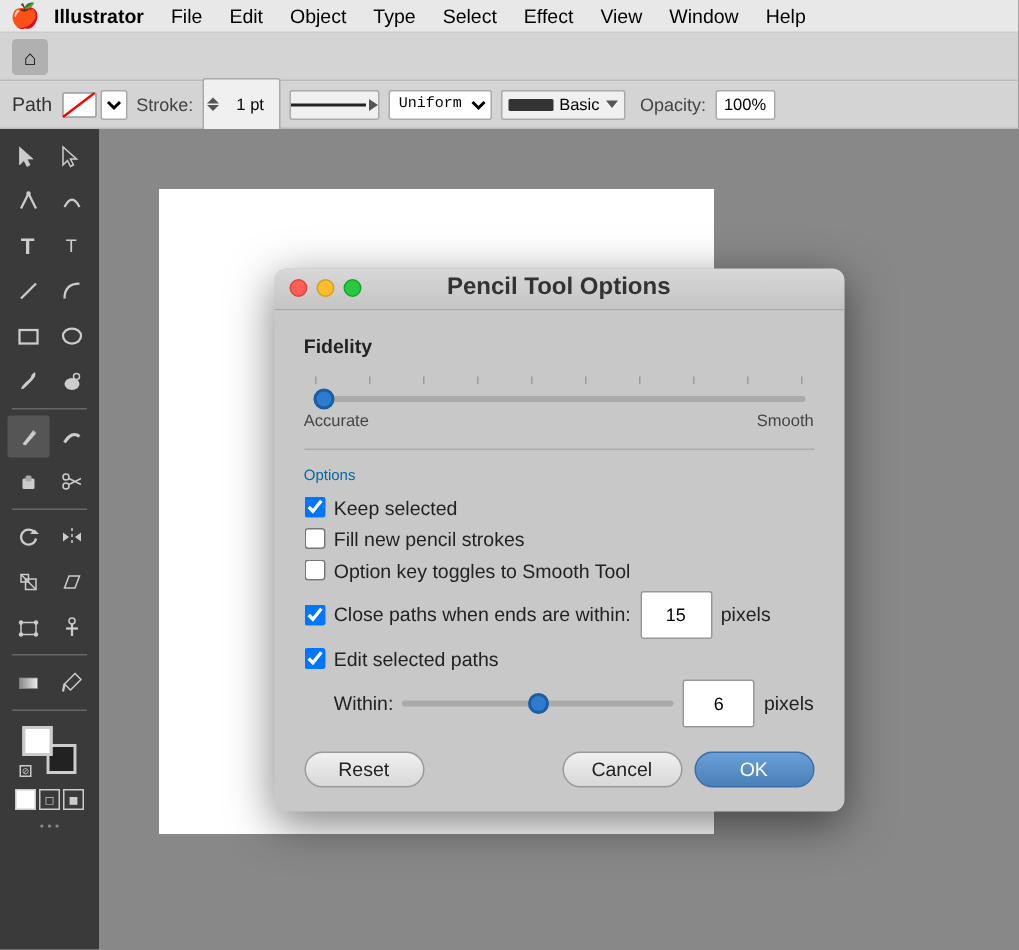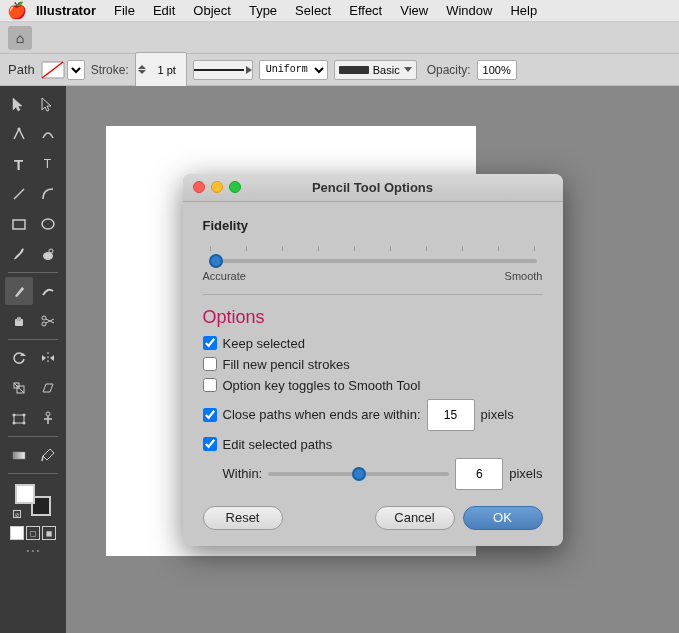--- a/index.html
+++ b/index.html
@@ -183,21 +183,21 @@
       height: 28px;
       background: linear-gradient(to bottom, #d8d8d8, #c4c4c4);
       border-bottom: 1px solid #aaa;
       display: flex;
       align-items: center;
       justify-content: center;
       position: relative;
       border-radius: 8px 8px 0 0;
     }
     .dialog-title {
-      font-size: 13px;
+      font-size: 16px;
       font-weight: 600;
       color: #333;
     }
     .traffic-lights {
       position: absolute;
       left: 10px;
       display: flex;
       gap: 6px;
     }
     .traffic-light {
@@ -257,23 +257,23 @@
 
     .divider-line {
       width: 100%;
       height: 1px;
       background: #aaa;
       margin: 12px 0;
     }
 
     
     .options-label {
-      font-size: 18px;
+      font-size: 10px;
       font-weight: 500;
-      color: #be185d;
+      color: #0369a1;
       margin-bottom: 8px;
     }
     .checkbox-row {
       display: flex;
       align-items: center;
       gap: 6px;
       margin-bottom: 6px;
       font-size: 13px;
       color: #222;
     }

